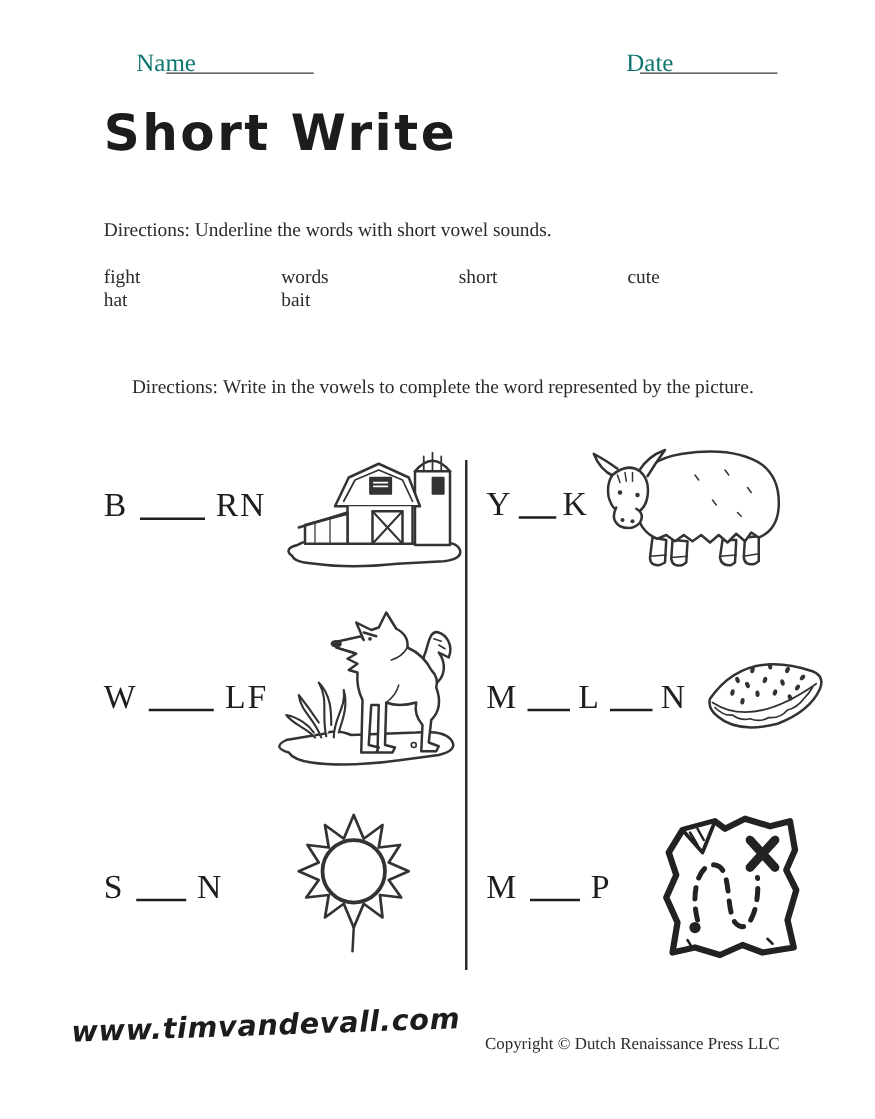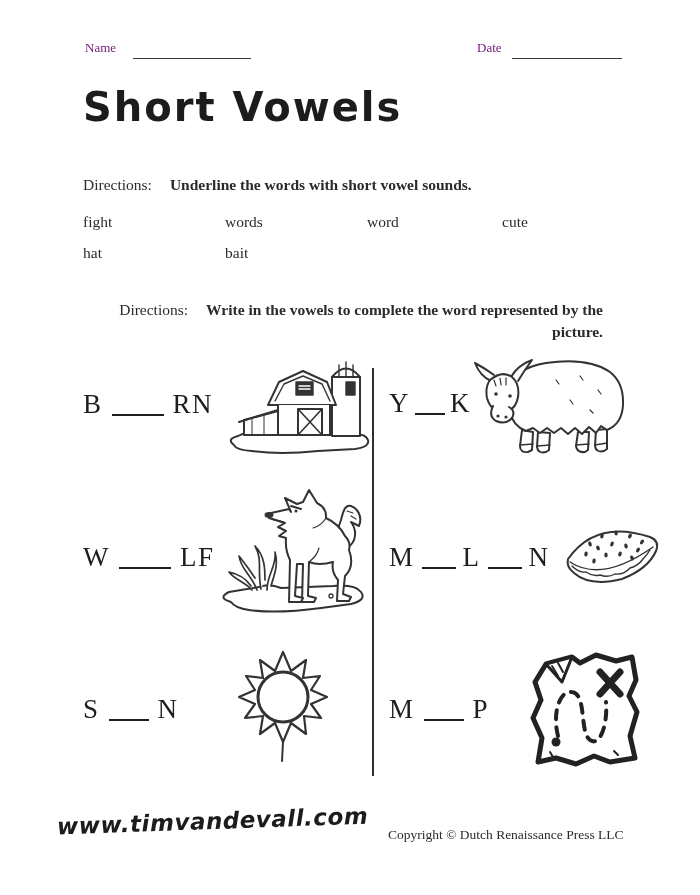--- a/index.html
+++ b/index.html
@@ -1,37 +1,37 @@
 <!DOCTYPE html>
 <html><head>
 <meta charset="utf-8">
 <style>
   html,body{margin:0;padding:0;background:#fff;}
   .sheet{position:relative;width:700px;height:895px;background:#fff;
          font-family:"Liberation Serif",serif;color:#222;overflow:hidden;}
 
-  .lbl{position:absolute;font-size:13px;color:#701a75;}
+  .lbl{position:absolute;font-size:20px;color:#0f766e;margin-left:24px;}
   .name-lbl{left:85px;top:40px;}
   .date-lbl{left:477px;top:40px;}
   .fill-line{position:absolute;border-bottom:1.5px solid #3a3a3a;height:1px;cursor:text;}
   .name-line{left:133px;top:57px;width:118px;}
   .date-line{left:512px;top:57px;width:110px;}
 
   .title{position:absolute;left:83px;top:84px;margin:0;
          font-family:"DejaVu Sans",sans-serif;font-size:40px;font-weight:700;
          letter-spacing:2px;color:#1c1c1c;}
 
   .dir{position:absolute;font-size:15.5px;line-height:1.45;margin:0;color:#2b2b2b;}
   .dir1{left:83px;top:174px;width:540px;}
   .dir2{left:83px;top:299px;width:520px;text-align:right;}
   .dir b{font-weight:400;}
-  .dir .dir-text{margin-left:18px;font-weight:bold;}
+  .dir .dir-text{margin-left:4px;}
 
   .words{position:absolute;left:83px;top:213px;width:545px;font-size:15.5px;
-         display:grid;grid-template-columns:142px 142px 135px 1fr;row-gap:13px;color:#2b2b2b;}
+         display:grid;grid-template-columns:142px 142px 135px 1fr;row-gap:1px;color:#2b2b2b;}
   .words .w{cursor:pointer;}
 
   .divider{position:absolute;left:372px;top:368px;width:2px;height:408px;background:#2e2e2e;}
 
   .fillword{position:absolute;font-size:27px;letter-spacing:1.5px;color:#1e1e1e;
             display:flex;align-items:baseline;gap:9px;}
   .fillword .blank{display:inline-block;border-bottom:2.4px solid #1e1e1e;height:2px;
                    align-self:flex-end;margin-bottom:4px;cursor:text;}
   .b52{width:52px;} .b40{width:40px;} .b34{width:34px;} .b30{width:30px;}
   .fw-barn{left:83px;top:389px;}
@@ -57,30 +57,30 @@
 </head>
 <body>
 
 <div class="sheet">
 
   <span class="lbl name-lbl">Name</span>
   <span class="fill-line name-line"></span>
   <span class="lbl date-lbl">Date</span>
   <span class="fill-line date-line"></span>
 
-  <h1 class="title">Short Vowels</h1>
+  <h1 class="title">Short Write</h1>
 
   <p class="dir dir1">
     <b>Directions:</b><span class="dir-text">Underline the words with short vowel sounds.</span>
   </p>
 
   <div class="words">
     <span class="w">fight</span>
     <span class="w">words</span>
-    <span class="w">word</span>
+    <span class="w">short</span>
     <span class="w">cute</span>
     <span class="w">hat</span>
     <span class="w">bait</span>
   </div>
 
   <p class="dir dir2">
     <b>Directions:</b><span class="dir-text">Write in the vowels to complete the word represented by the picture.</span>
   </p>
 
   <div class="divider"></div>

